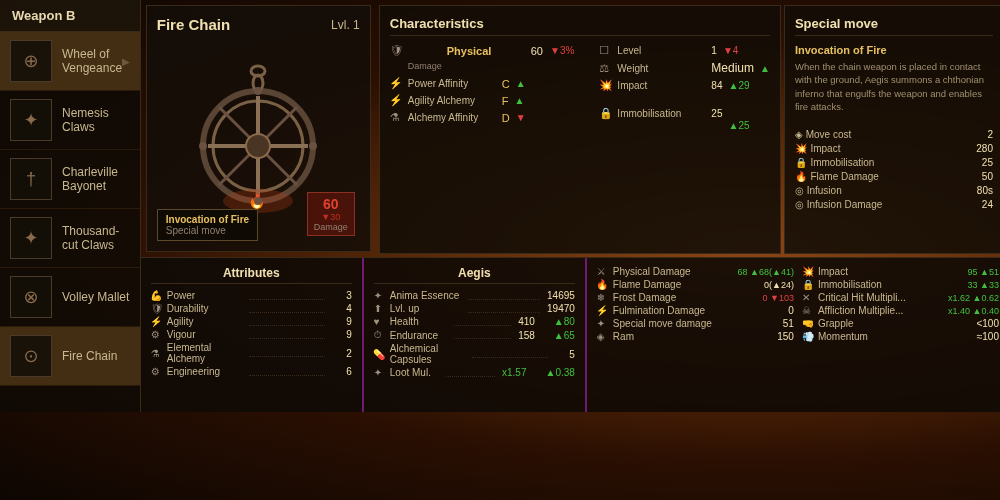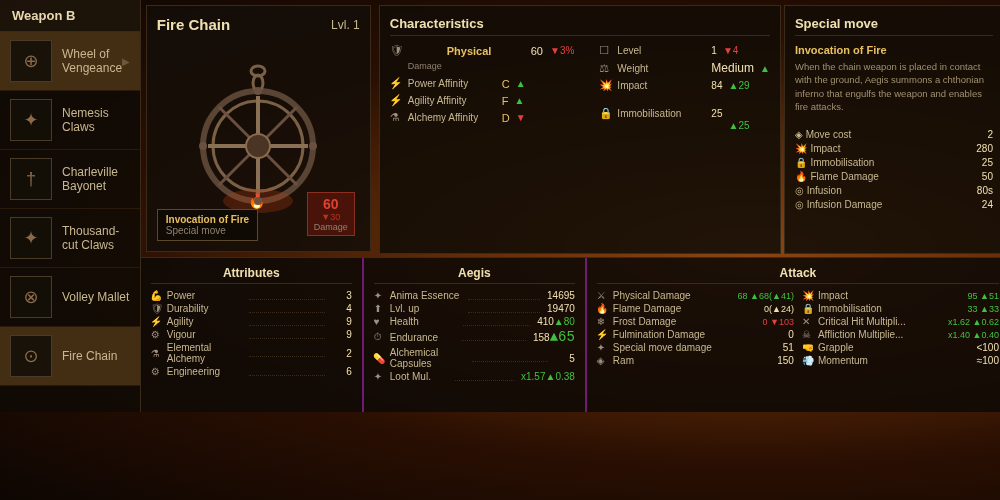--- a/index.html
+++ b/index.html
@@ -337,21 +337,21 @@
 
     .stat-val {
       color: #f0e0b0;
       font-size: 10px;
       text-align: right;
       min-width: 20px;
     }
 
     .stat-complex {
       display: flex;
-      gap: 0;
+      gap: 19px;
       align-items: center;
     }
   </style>
 </head>
 <body>
 
 <div class="bg-overlay"></div>
 
 <div class="main-container">
 
@@ -454,21 +454,21 @@
             <div style="color:#908070; font-size:9px; margin-left:18px; margin-bottom:6px;">Damage</div>
 
             <div class="char-row">
               <span class="char-icon">⚡</span>
               <span class="char-label-sm" style="color:#c8b890;font-size:10px;min-width:90px;">Power Affinity</span>
               <span class="char-grade">C</span>
               <span class="char-delta-up" style="margin-left:2px;">▲</span>
             </div>
             <div class="char-row">
               <span class="char-icon">⚡</span>
-              <span class="char-label-sm" style="color:#c8b890;font-size:10px;min-width:90px;">Agility Affinity</span>
+              <span class="char-label-sm" style="color:#c8b890;font-size:10px;min-width:90px;">Agility Alchemy</span>
               <span class="char-grade">F</span>
               <span class="char-delta-up" style="margin-left:2px;">▲</span>
             </div>
             <div class="char-row">
               <span class="char-icon">⚗</span>
               <span class="char-label-sm" style="color:#c8b890;font-size:10px;min-width:90px;">Alchemy Affinity</span>
               <span class="char-grade">D</span>
               <span class="char-delta-down" style="margin-left:2px;">▼</span>
             </div>
           </div>
@@ -602,42 +602,41 @@
             <span style="color:#f0e0b0;font-size:10px;">410</span>
             <span style="color:#40c040;font-size:10px;">▲80</span>
           </span>
         </div>
         <div class="stat-row">
           <span class="stat-icon">⏱</span>
           <span class="stat-label">Endurance</span>
           <span class="stat-dots"></span>
           <span class="stat-complex">
             <span style="color:#f0e0b0;font-size:10px;">158</span>
-            <span style="color:#40c040;font-size:14px;font-family:Liberation Mono, monospace;">▲65</span>
+            <span style="color:#40c040;font-size:10px;">▲65</span>
           </span>
         </div>
         <div class="stat-row">
           <span class="stat-icon">💊</span>
           <span class="stat-label">Alchemical Capsules</span>
           <span class="stat-dots"></span>
           <span class="stat-val">5</span>
         </div>
         <div class="stat-row">
           <span class="stat-icon">✦</span>
           <span class="stat-label">Loot Mul.</span>
           <span class="stat-dots"></span>
           <span class="stat-complex">
             <span style="color:#40c040;font-size:10px;">x1.57</span>
             <span style="color:#40c040;font-size:10px;">▲0.38</span>
           </span>
         </div>
       </div>
 
       <div class="bottom-panel" style="flex:2; border-right:none;">
-        <div class="bottom-panel-title">Attack</div>
 
         <div style="display:flex; gap:8px;">
 
           <div style="flex:1;">
             <div class="stat-row">
               <span class="stat-icon">⚔</span>
               <span class="stat-label">Physical Damage</span>
               <span style="color:#40c040;font-size:9px;white-space:nowrap;">68 ▲68(▲41)</span>
             </div>
             <div class="stat-row">

